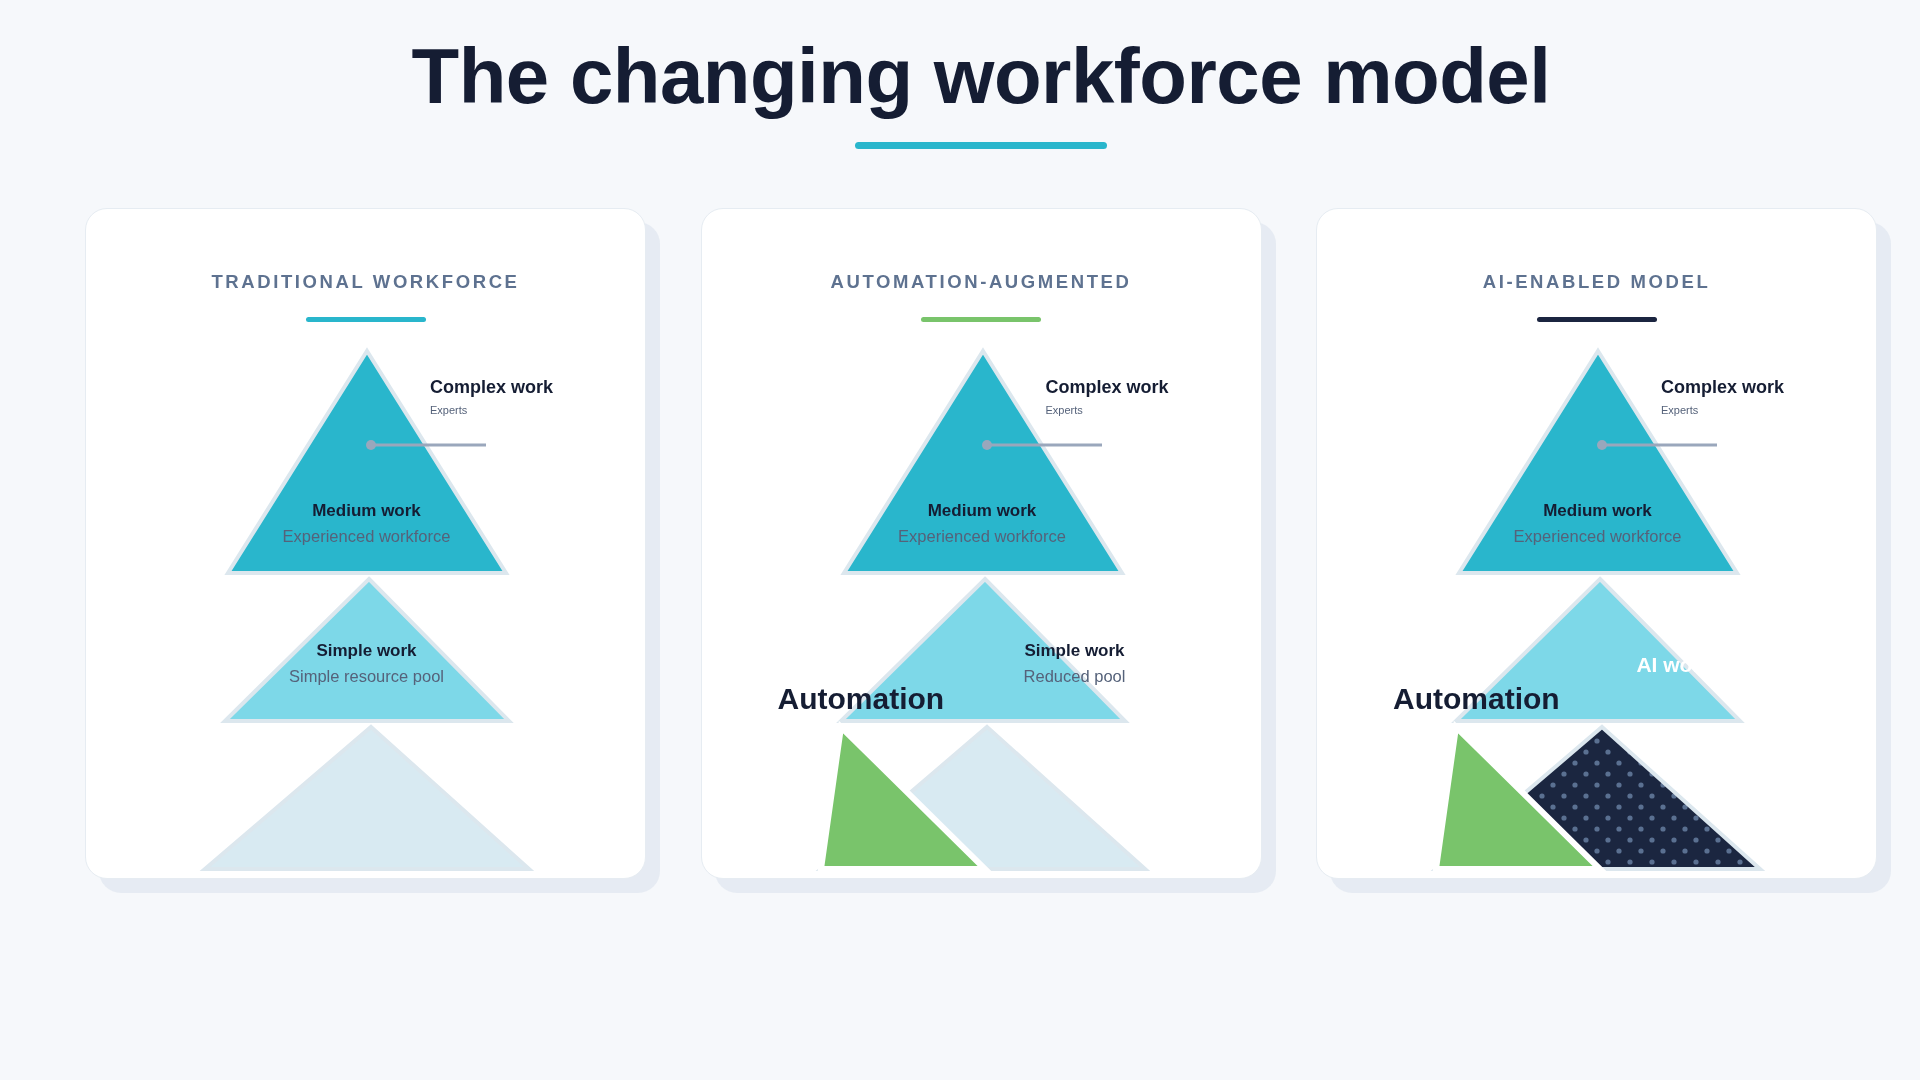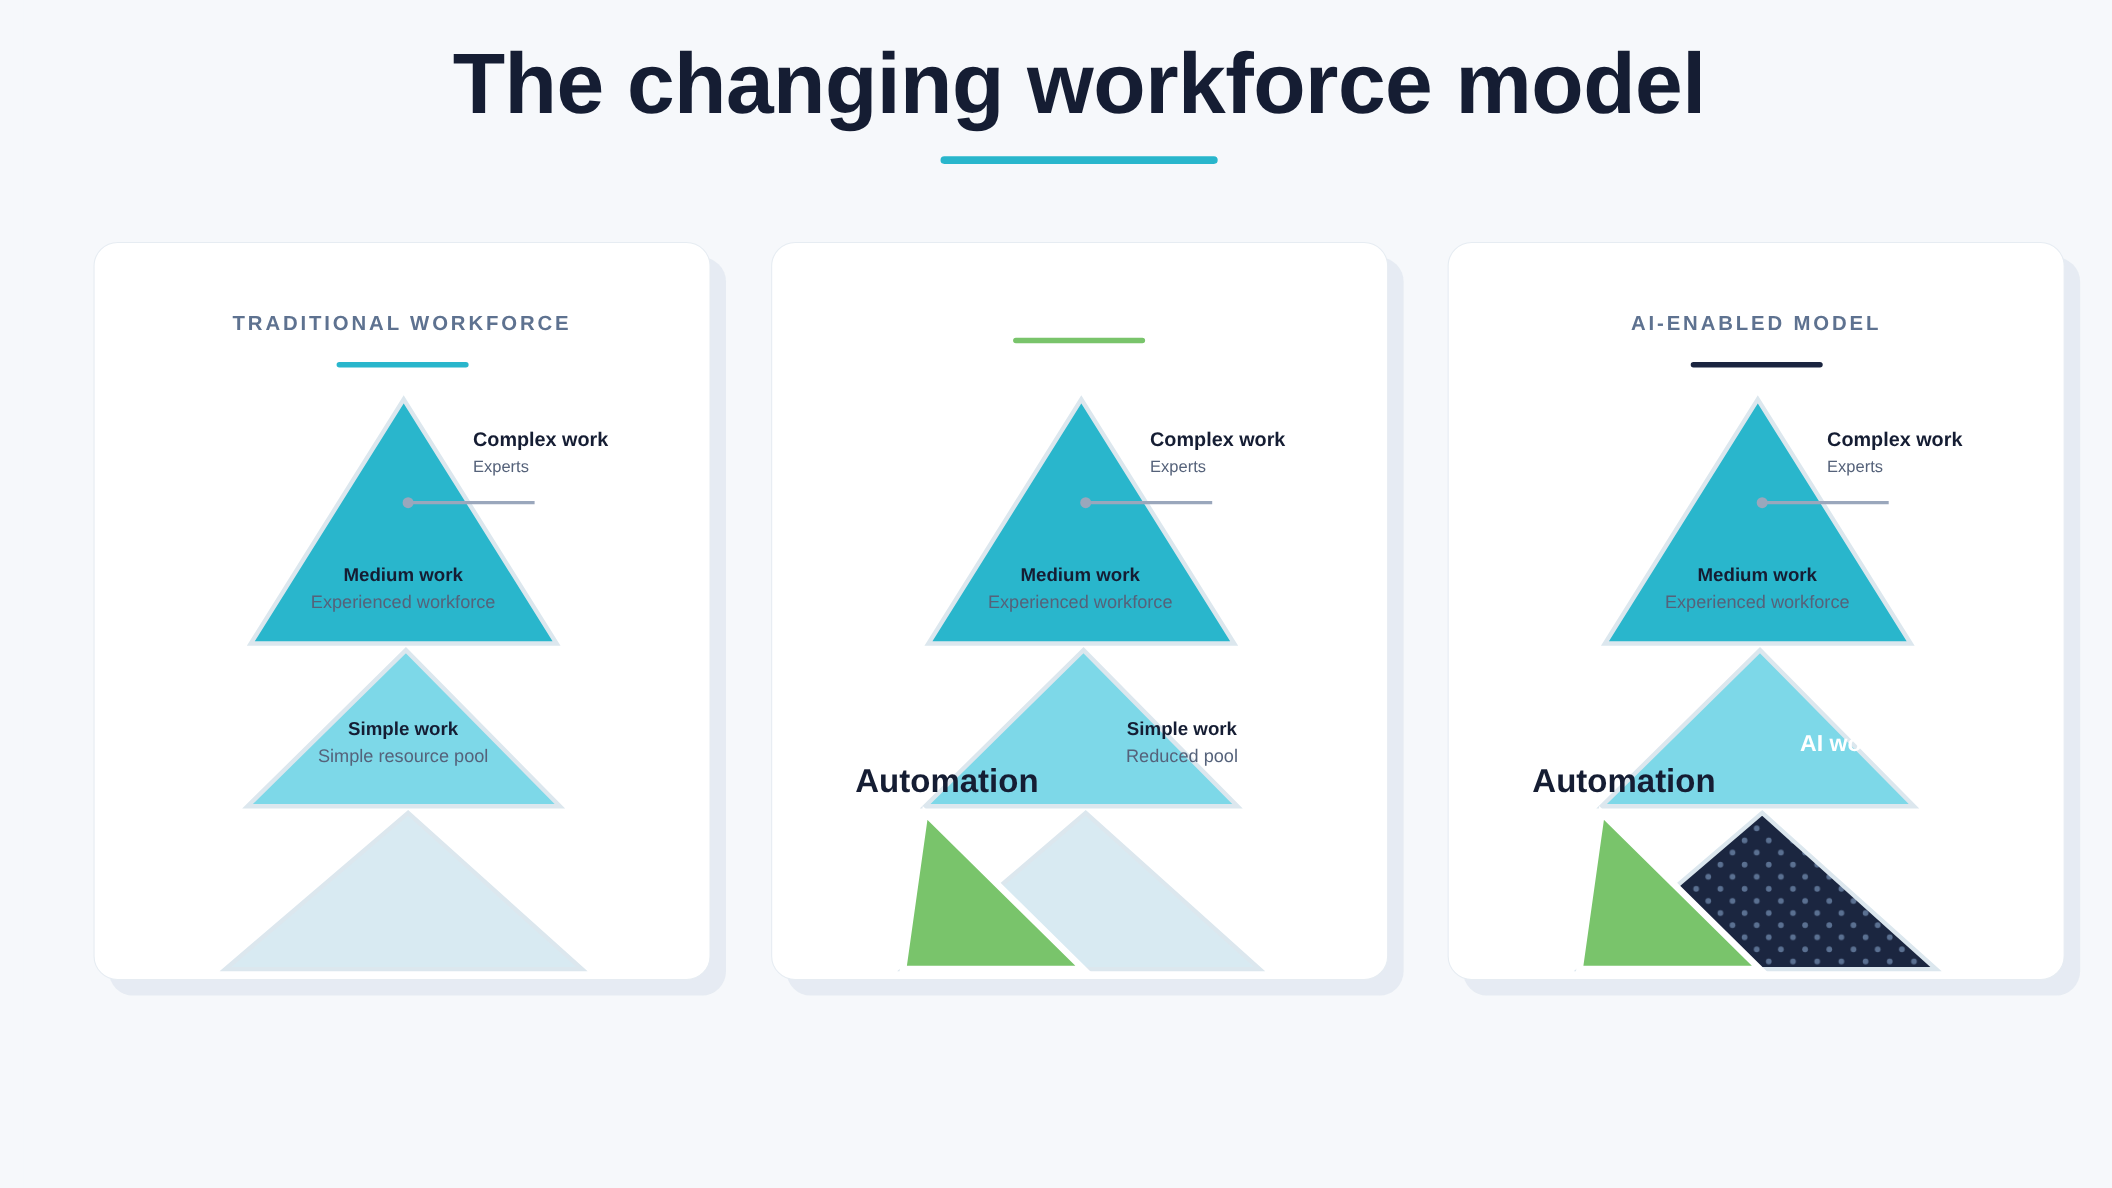--- a/index.html
+++ b/index.html
@@ -39,21 +39,21 @@
     width: 252px;
     height: 7px;
     border-radius: 4px;
     background: #29B6CC;
     margin: 24px auto 0 auto;
   }
 
   
   .cards {
     position: absolute;
-    top: 220px;
+    top: 208px;
     left: 64px;
     width: 1792px;
     display: flex;
     justify-content: space-between;
   }
 
   .card {
     position: relative;
     width: 561px;
     height: 671px;
@@ -126,21 +126,21 @@
   .lbl-title.small { font-size: 21px; }
 
   
   .callout {
     position: absolute;
     top: 48px;
     left: 344px;
     text-align: left;
   }
   .callout .lbl-title { font-size: 18px; }
-  .callout .lbl-sub { font-size: 15px; }
+  .callout .lbl-sub { font-size: 11px; }
 
   
   .tier-label { text-align: center; width: 561px; left: 0; }
 
   
   .auto-label {
     font-size: 30px;
     font-weight: bold;
     color: #151D33;
   }
@@ -186,20 +186,21 @@
 
         <div class="lbl tier-label" style="top:312px;">
           <div class="lbl-title">Simple work</div>
           <div class="lbl-sub">Simple resource pool</div>
         </div>
       </div>
     </div>
 
     <div class="card">
       <div class="card-header">
+        <div class="card-eyebrow">AUTOMATION-AUGMENTED</div>
         <div class="card-rule rule-green"></div>
       </div>
 
       <div class="pyramid-wrap">
         <svg class="pyramid-svg" viewBox="0 0 561 480">
           <polygon points="281,22 420,244 142,244" fill="#29B6CC" stroke="#DCE7EE" stroke-width="4"></polygon>
           <polygon points="283,250 423,392 139,392" fill="#7DD8E8" stroke="#DCE7EE" stroke-width="4"></polygon>
 
           <polygon points="285,398 443,540 119,540" fill="#D8EAF2" stroke="#DCE7EE" stroke-width="4"></polygon>
 

